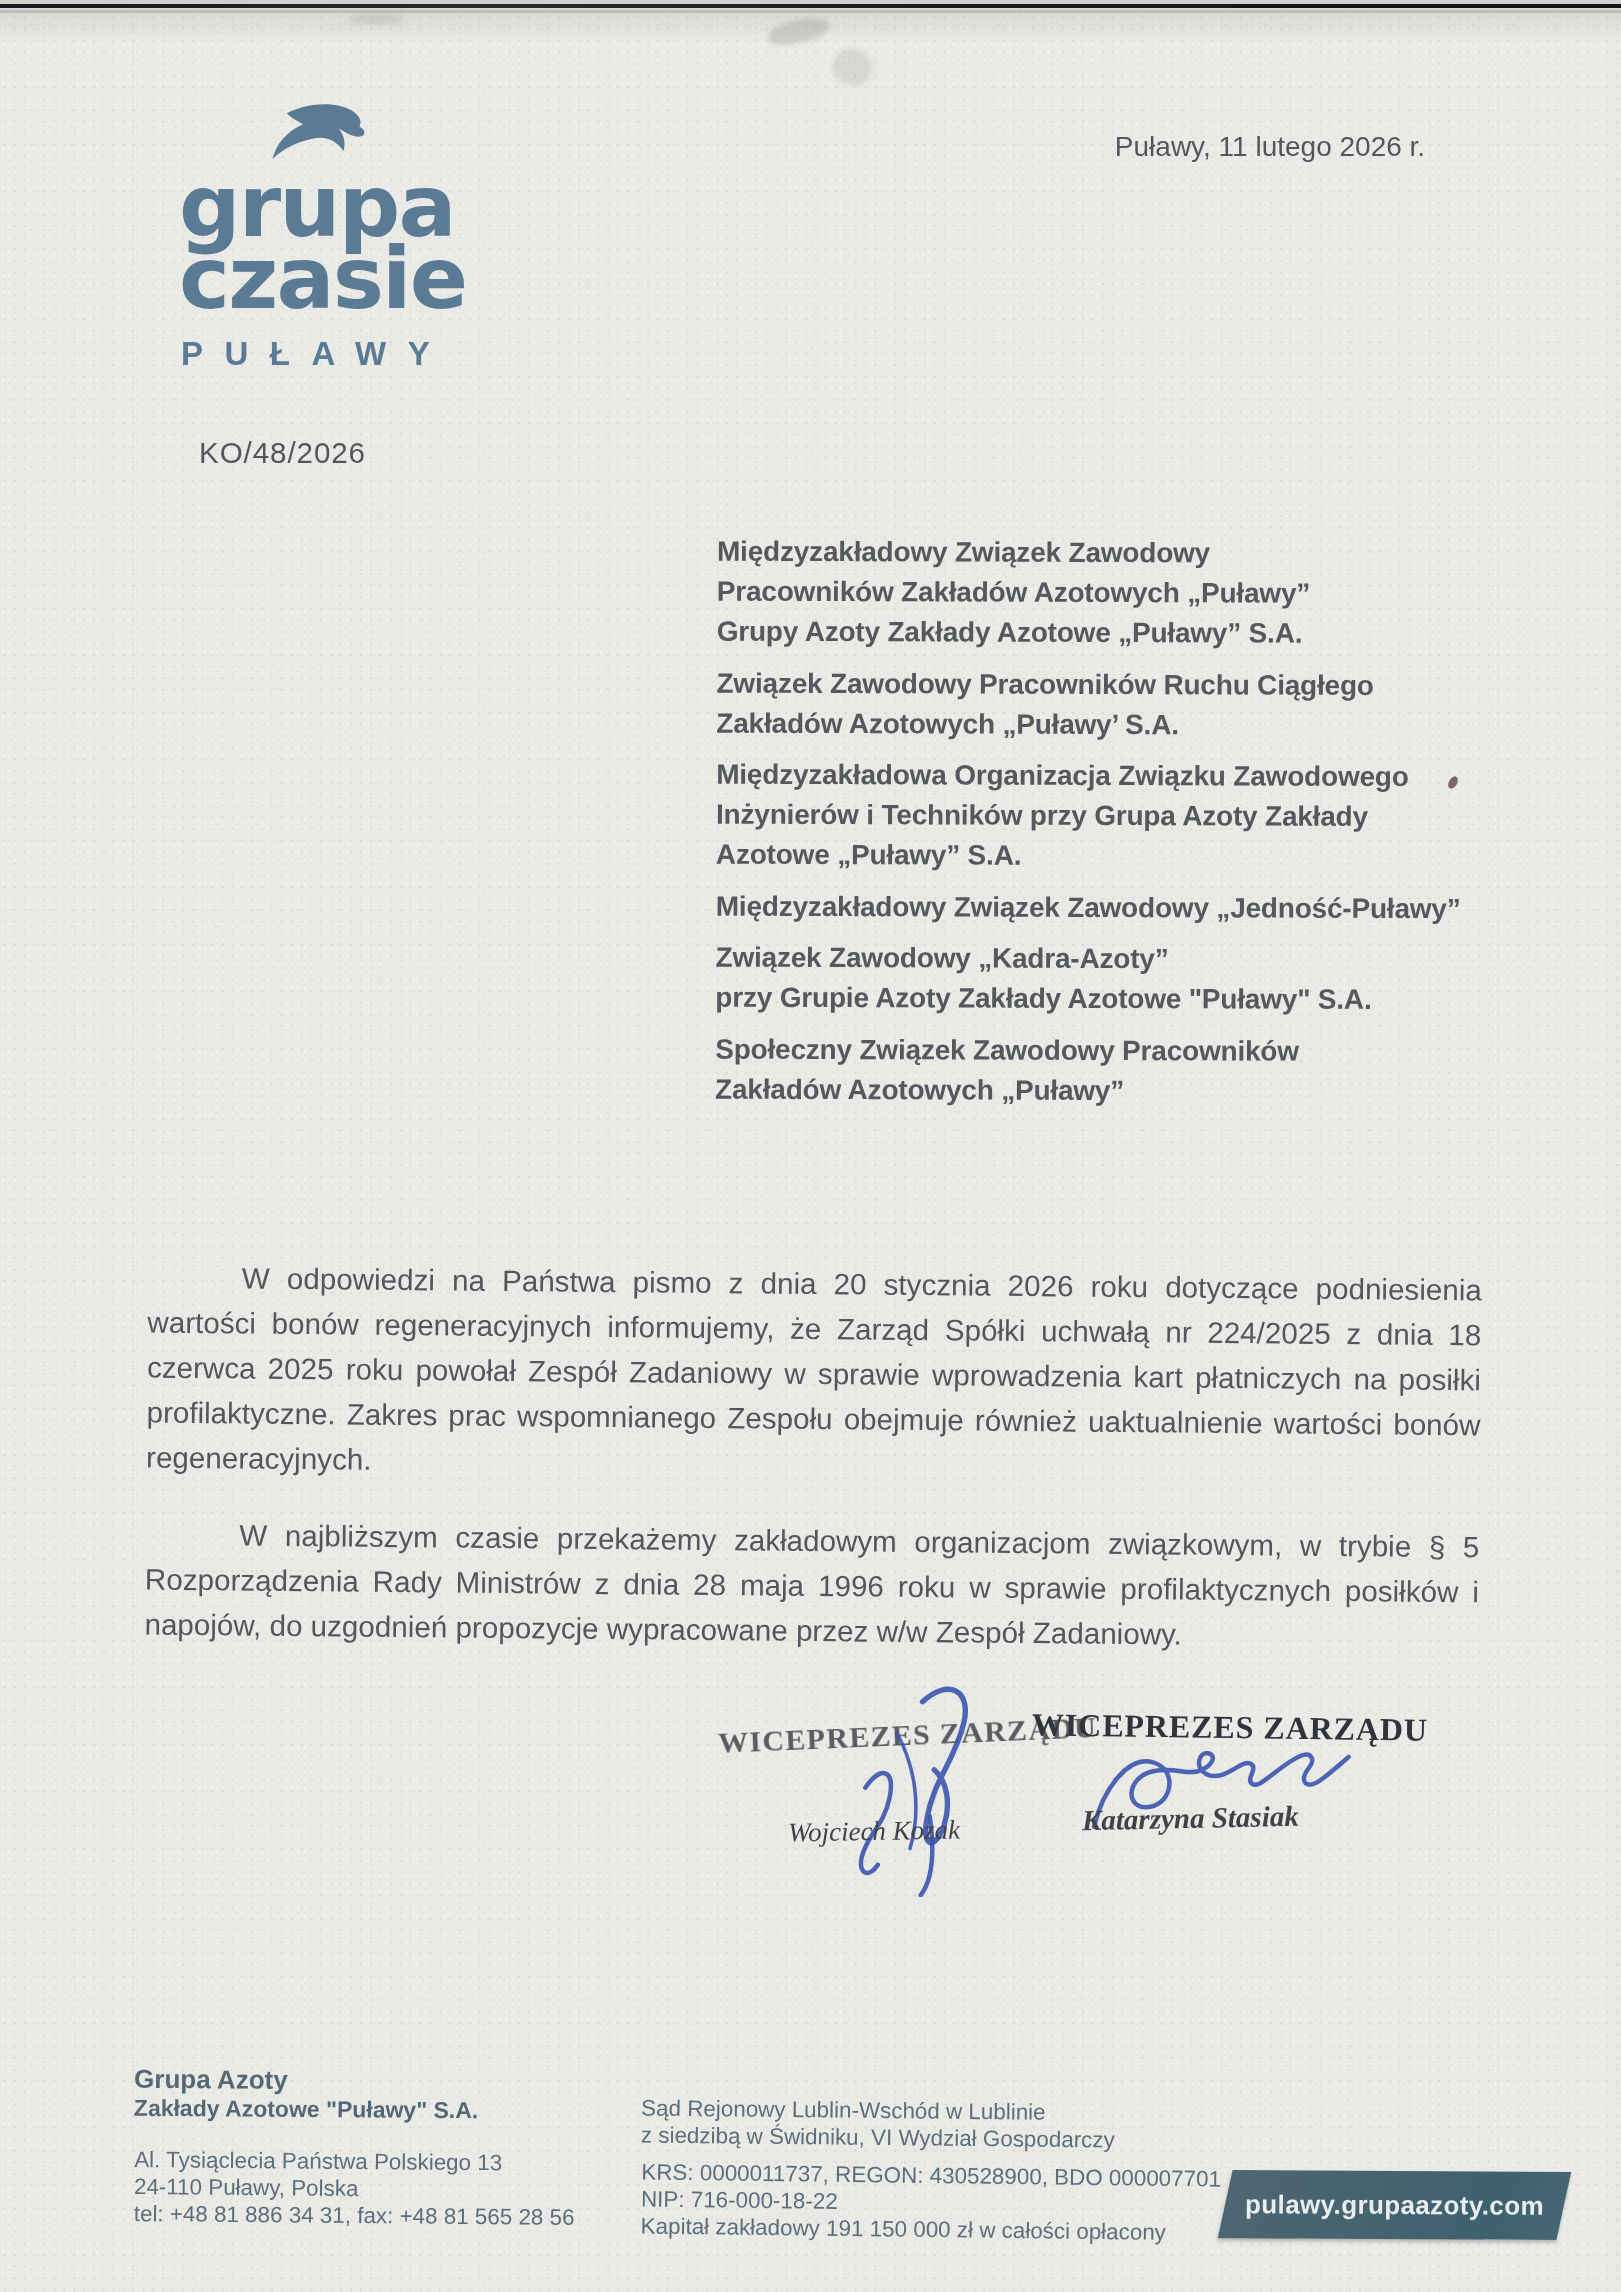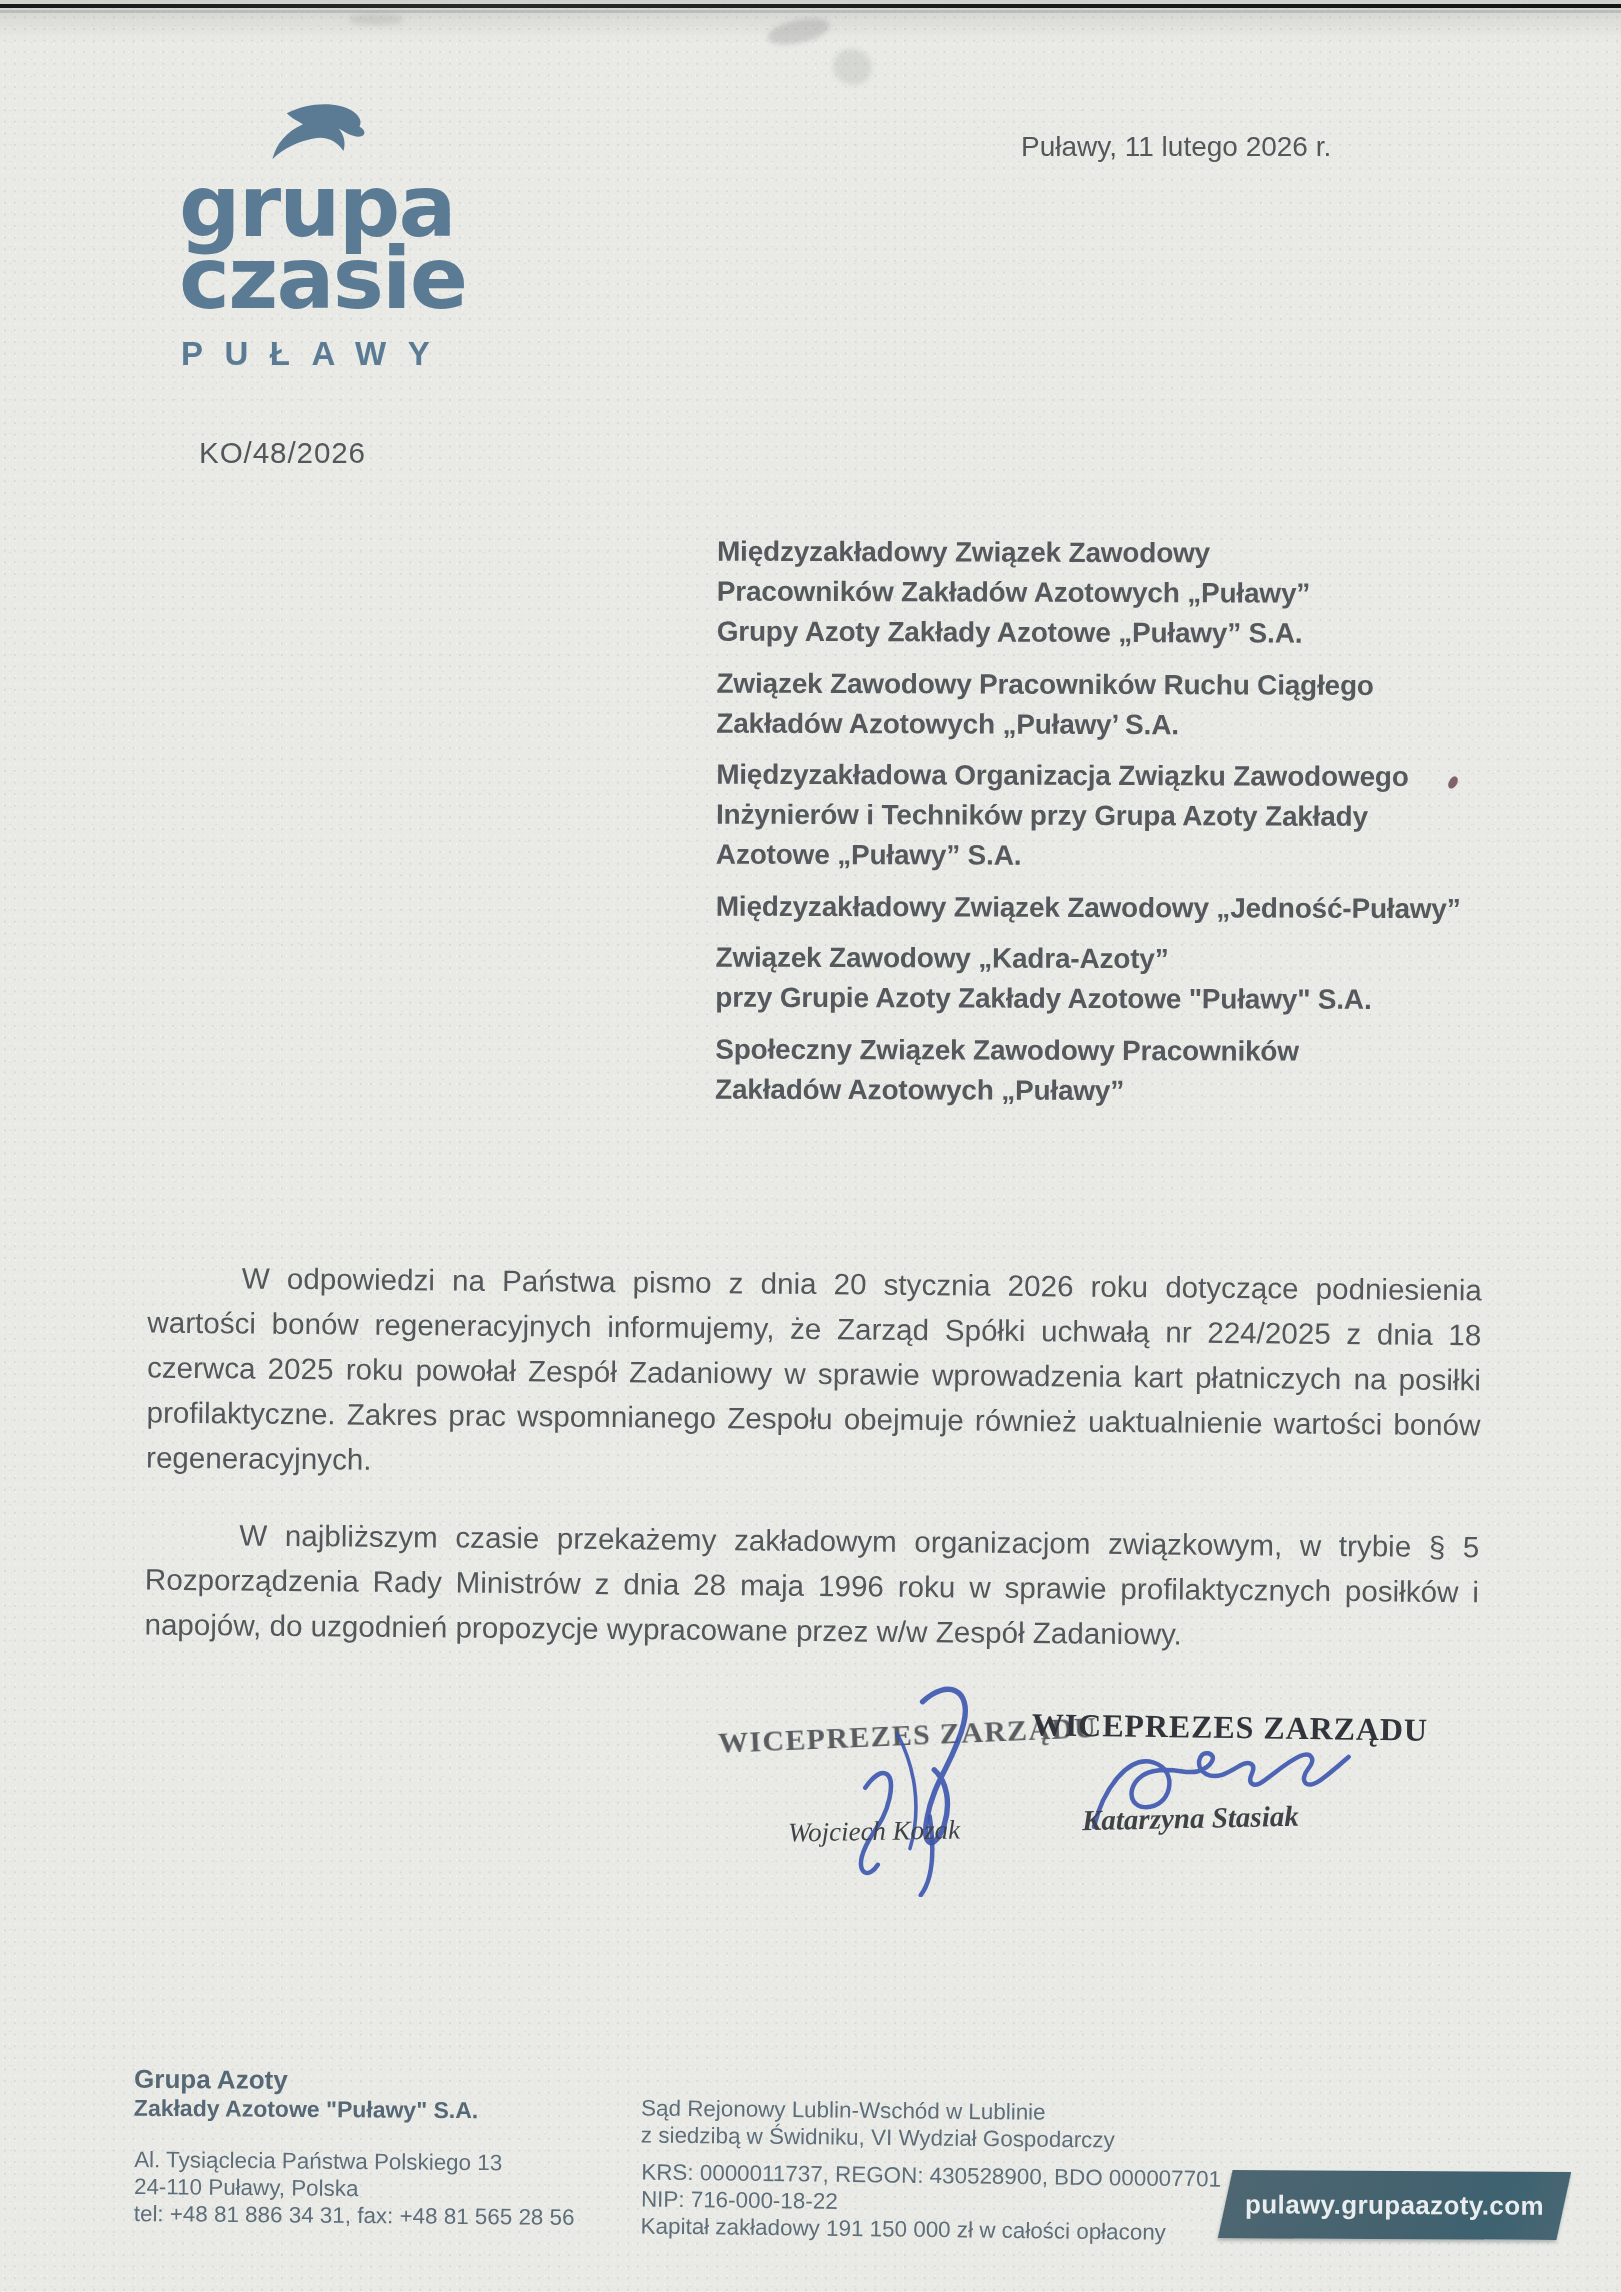--- a/index.html
+++ b/index.html
@@ -45,21 +45,21 @@
 
   
   .logo-swoosh{position:absolute;left:267px;top:99px;width:106px;height:70px;}
   .logo-word{position:absolute;left:179px;color:var(--accent,#5b7b95);
     font-family:"DejaVu Sans","Liberation Sans",sans-serif;
     font-weight:800;font-size:86px;letter-spacing:-1.8px;line-height:1;}
   .logo-word.w1{top:163px;}
   .logo-word.w2{top:235px;}
   .logo-location{position:absolute;left:181px;top:335px;color:var(--accent,#5b7b95);
     font-weight:700;font-size:33px;letter-spacing:21.5px;}
-  .date-line{position:absolute;left:1021px;top:131px;width:448px;text-align:left;
+  .date-line{position:absolute;left:1046px;top:131px;width:448px;text-align:center;
     color:var(--text,#53575b);font-size:28px;}
   .ref-number{position:absolute;left:175px;top:436px;color:var(--text,#53575b);
     font-size:29.6px;letter-spacing:0.9px;margin-left:24px;}
 
   
   .recipients{position:absolute;left:716px;top:533px;width:770px;transform:rotate(.2deg);}
   .recipient-group{margin-bottom:11.6px;}
   .recipient-line{font-size:28px;font-weight:700;line-height:40px;
     color:var(--recipient-text,#55595d);letter-spacing:-0.2px;}
 

